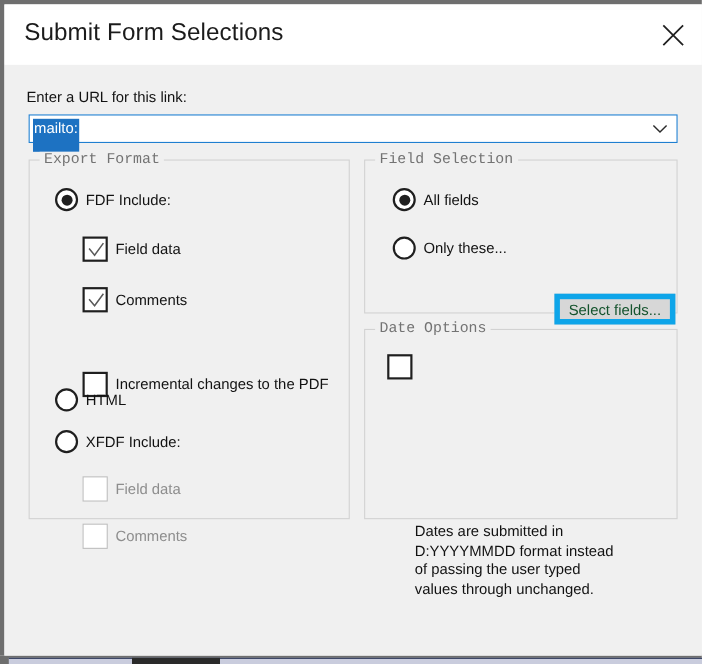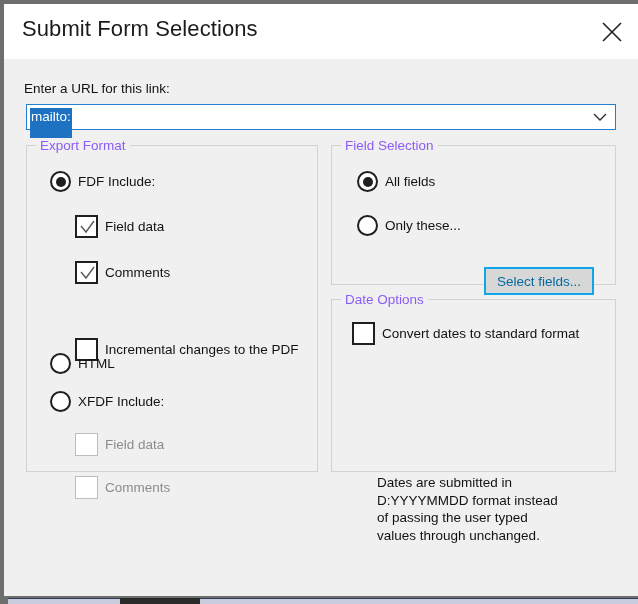--- a/index.html
+++ b/index.html
@@ -148,22 +148,23 @@
     border: 1px solid #d2d2d2;
     box-sizing: border-box;
   }
   .group-title {
     position: absolute;
     top: -8px;
     left: 9px;
     background: #f0f0f0;
     padding: 0 4px;
     font-size: 13.5px;
-    color: #8b5cf6;
-    white-space: nowrap;
+    color: #737373;
+    white-space: nowrap;
+    font-family: Liberation Mono, monospace;
   }
 
   #group-export { left: 22px;  top: 86px;  width: 292px; height: 327px; }
   #group-field  { left: 327px; top: 86px;  width: 285px; height: 140px; }
   #group-date   { left: 327px; top: 240px; width: 285px; height: 173px; }
 
   
   .ctl-row {
     position: absolute;
     display: flex;
@@ -220,22 +221,23 @@
     align-items: center;
     justify-content: center;
     font-size: 13.5px;
     background: #e1e1e1;
     border: 1px solid #adadad;
     color: #121212;
     cursor: default;
   }
   .btn.disabled {
     background: #d7d7d7;
-    border: 2px solid #0ea5e9;
-    color: #0369a1;
+    border: 5px solid #0ea5e9;
+    color: #14532d;
+    margin-left: 20px;
   }
 
   #btn-select-fields { left: 480px; top: 208px; width: 110px; height: 28px; }
 
   .date-desc {
     position: absolute;
     left: 373px;
     top: 415px;
     width: 190px;
     font-size: 13.5px;
@@ -346,20 +348,19 @@
 
     <div class="btn disabled" id="btn-select-fields">
       <span>Select fields...</span>
     </div>
 
     <div class="group" id="group-date">
       <div class="group-title">Date Options</div>
 
       <div class="ctl-row" style="left:20px; top:22px;">
         <span class="checkbox"></span>
-        <span class="ctl-label">Convert dates to standard format</span>
       </div>
     </div>
 
     <div class="date-desc">Dates are submitted in D:YYYYMMDD format instead of passing the user typed values through unchanged.</div>
 
   </div>
 </div>
 
 </body></html>

